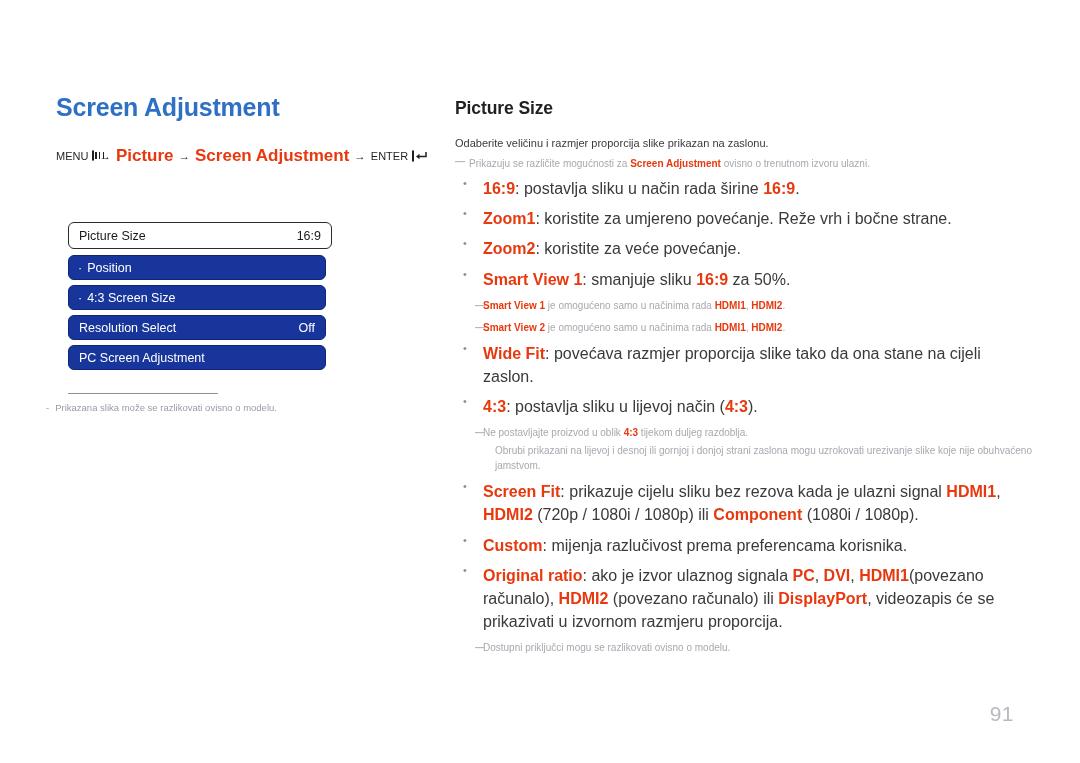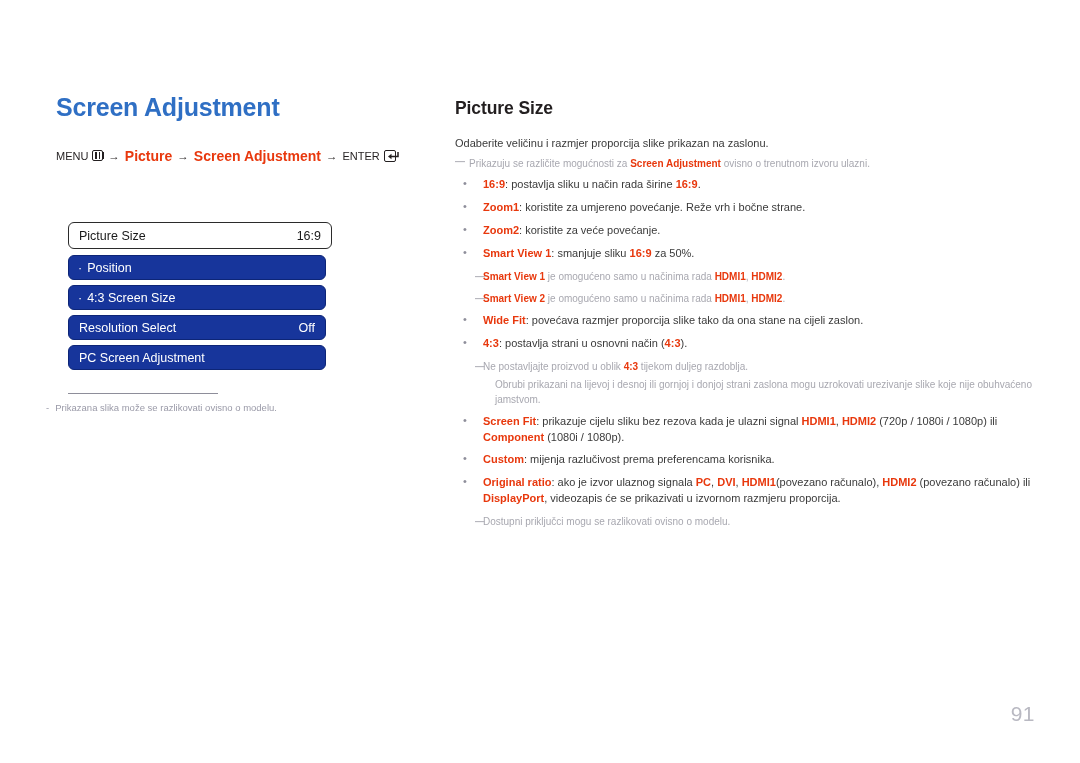--- a/index.html
+++ b/index.html
@@ -41,21 +41,21 @@
   .breadcrumb {
     font-size: 11.5px;
     color: #231f20;
     white-space: nowrap;
     display: flex;
     align-items: center;
     gap: 4px;
     height: 16px;
   }
   .bc-text { font-size: 11px; color: #231f20; }
-  .bc-accent { font-size: 14px; color: #e8380d; font-weight: bold; }
+  .bc-accent { font-size: 17px; color: #e8380d; font-weight: bold; }
   .bc-arrow { font-size: 11.5px; color: #231f20; padding: 0 1px; }
 
   .menu-icon {
     display: inline-block;
     width: 15px;
     height: 11px;
     border: 1.4px solid #231f20;
     border-radius: 2px;
     position: relative;
     box-sizing: border-box;
@@ -183,21 +183,21 @@
   .note .ntext { flex: 1 1 auto; }
 
   ul.bullets {
     list-style: none;
     margin: 0;
     padding: 0;
   }
   ul.bullets > li.bullet {
     position: relative;
     padding-left: 28px;
-    font-size: 11px;
+    font-size: 16px;
     color: #3a3a3a;
     line-height: 1.45;
     margin-bottom: 7px;
   }
   ul.bullets > li.bullet::before {
     content: "•";
     position: absolute;
     left: 8px;
     top: -1px;
     color: #8e8e9a;
@@ -219,21 +219,21 @@
     color: #b5b5bd;
     font-weight: bold;
     letter-spacing: -1px;
   }
   li.subnote.deep { padding-left: 40px; }
 
   .kw { color: #e8380d; font-weight: bold; }
 
   .page-number {
     position: absolute;
-    right: 45px;
+    right: 66px;
     bottom: 37px;
     font-size: 21px;
     color: #b9b9c2;
     font-weight: normal;
     letter-spacing: 0.5px;
   }
 </style>
 </head>
 <body>
 
@@ -330,21 +330,21 @@
       <li class="subnote">
         <span class="dash">—</span>
         <span class="kw">Smart View 2</span><span> je omogućeno samo u načinima rada </span><span class="kw">HDMI1</span><span>, </span><span class="kw">HDMI2</span><span>.</span>
       </li>
 
       <li class="bullet">
         <span class="kw">Wide Fit</span><span>: povećava razmjer proporcija slike tako da ona stane na cijeli zaslon.</span>
       </li>
 
       <li class="bullet">
-        <span class="kw">4:3</span><span>: postavlja strani u osnovni način (</span><span class="kw">4:3</span><span>).</span>
+        <span class="kw">4:3</span><span>: postavlja sliku u lijevoj način (</span><span class="kw">4:3</span><span>).</span>
       </li>
 
       <li class="subnote" style="margin-bottom:3px;">
         <span class="dash">—</span>
         <span>Ne postavljajte proizvod u oblik </span><span class="kw">4:3</span><span> tijekom duljeg razdoblja.</span>
       </li>
 
       <li class="subnote deep">
         <span>Obrubi prikazani na lijevoj i desnoj ili gornjoj i donjoj strani zaslona mogu uzrokovati urezivanje slike koje nije obuhvaćeno jamstvom.</span>
       </li>

